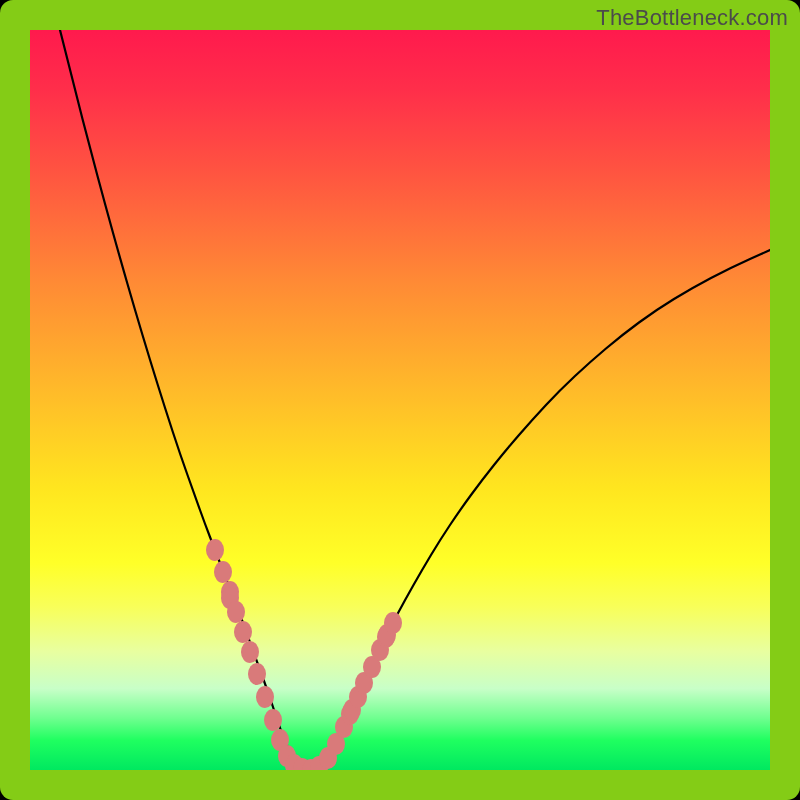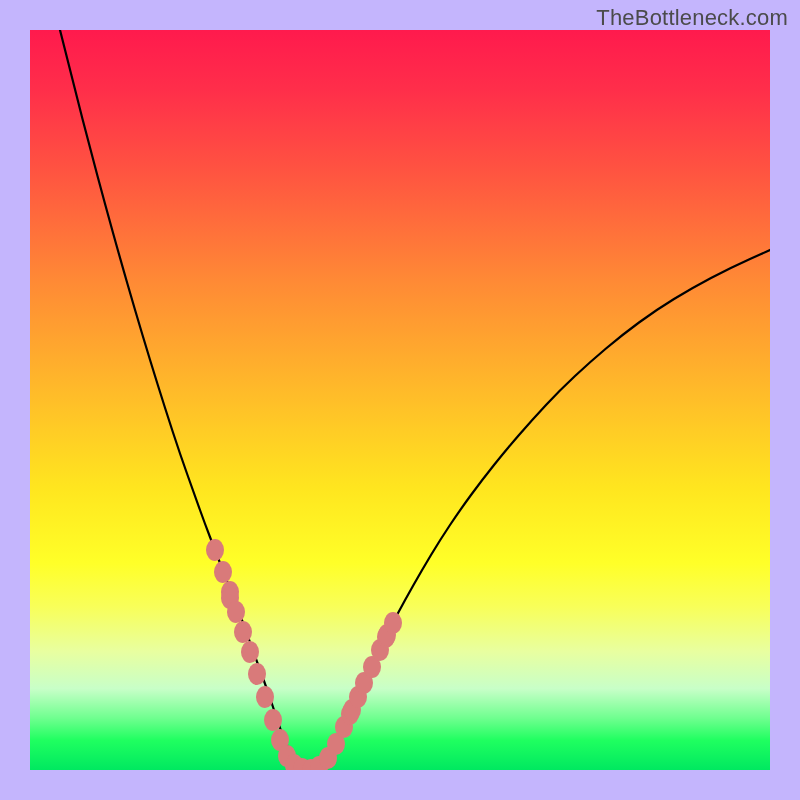--- a/index.html
+++ b/index.html
@@ -7,21 +7,22 @@
     padding: 0;
     width: 800px;
     height: 800px;
     overflow: hidden;
     background: #000;
     font-family: Arial, Helvetica, sans-serif;
   }
   .frame {
     position: absolute;
     inset: 0;
-    background: #c4b5fd;
+    background: #84cc16;
+    border-radius: 13px;
   }
   .plot-area {
     position: absolute;
     left: 30px;
     top: 30px;
     width: 740px;
     height: 740px;
     overflow: hidden;
   }
   .gradient-bg {

